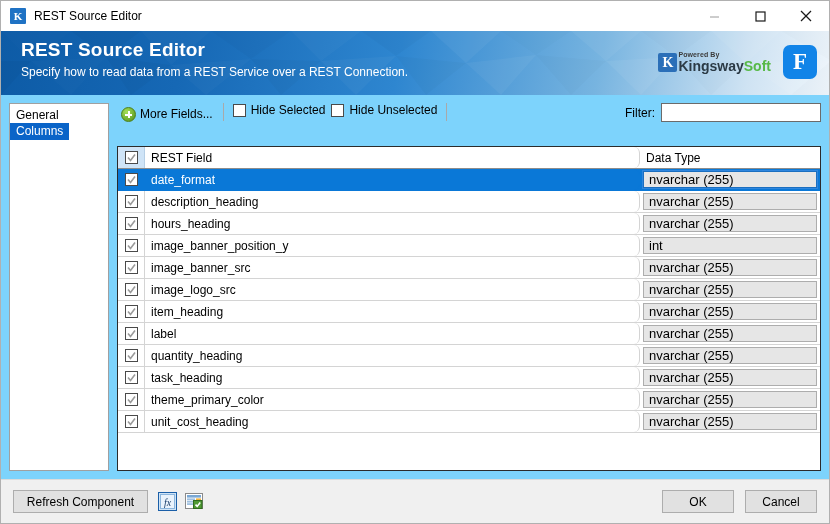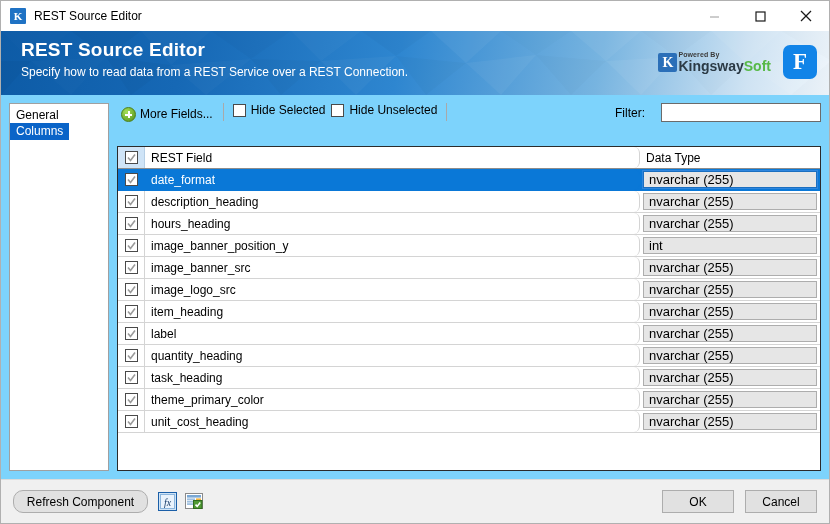--- a/index.html
+++ b/index.html
@@ -232,21 +232,20 @@
     border: 1px solid #4a4a4a;
     background: #fff;
     box-sizing: border-box;
     margin-right: 5px;
   }
   .filter-group {
     position: absolute;
     right: 0;
     display: flex;
     align-items: center;
-    gap: 10px;
   }
   .filter-label { font-size: 12px; margin-right: 6px; }
   .filter-input {
     width: 160px;
     height: 19px;
     border: 1px solid #6b6b6b;
     background: #ffffff;
     box-sizing: border-box;
     font-family: "Liberation Sans", sans-serif;
     font-size: 12px;
@@ -362,21 +361,21 @@
   .btn {
     height: 23px;
     background: #e1e1e1;
     border: 1px solid #adadad;
     font-family: "Liberation Sans", sans-serif;
     font-size: 12px;
     color: #000;
     box-sizing: border-box;
     cursor: default;
   }
-  .btn-refresh { width: 135px; border-radius: 10px; }
+  .btn-refresh { width: 135px; }
   .btn-ok, .btn-cancel { width: 72px; }
   .footer-icons { display: flex; align-items: center; margin-left: 10px; gap: 6px; }
   .icon-fx, .icon-sheet {
     width: 21px; height: 19px;
     box-sizing: border-box;
   }
   .footer-right {
     position: absolute;
     right: 12px;
     display: flex;

